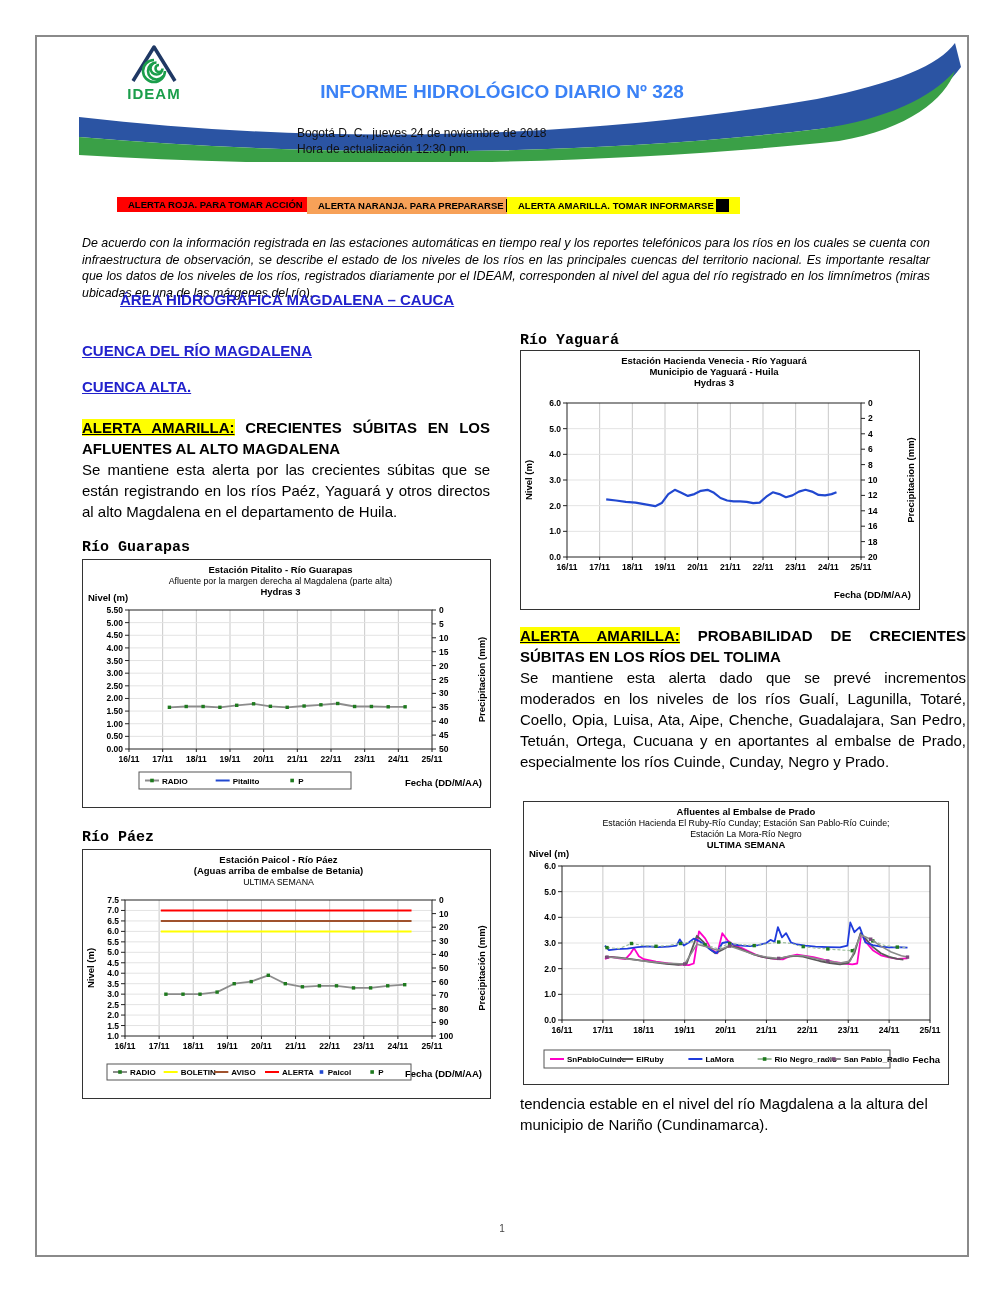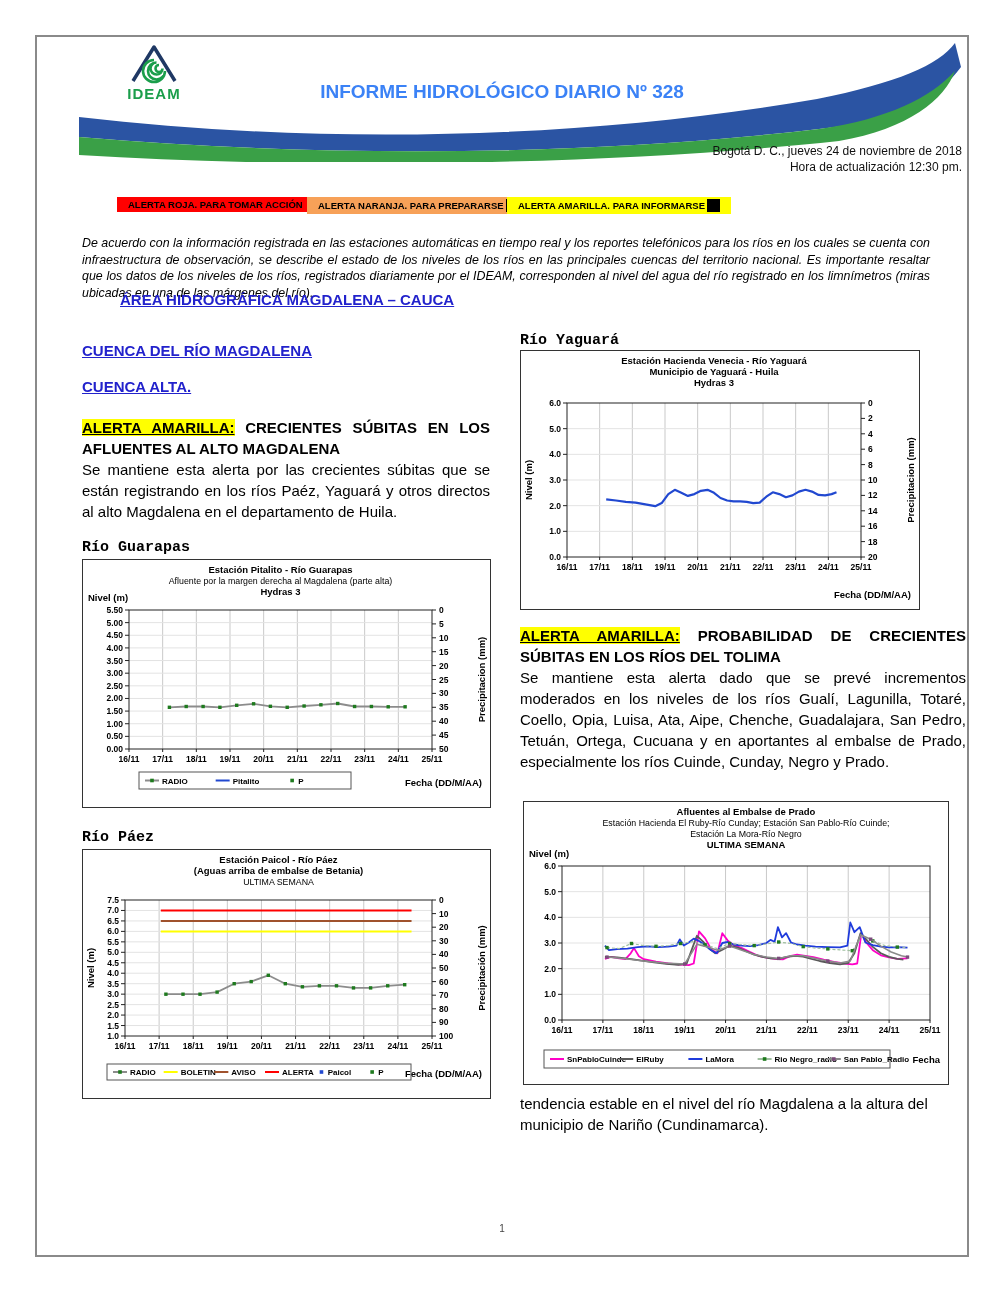--- a/index.html
+++ b/index.html
@@ -4,21 +4,21 @@
 <style>
   html,body{margin:0;padding:0;background:#ffffff;}
   body{width:1000px;height:1293px;position:relative;font-family:"Liberation Sans",sans-serif;color:#000;}
   #page{position:absolute;left:35px;top:35px;width:930px;height:1218px;border:2px solid #8a8a8a;background:#fff;}
   .abs{position:absolute;}
   
   .wave{position:absolute;left:0;top:0;pointer-events:none;}
   .logo-svg{position:absolute;left:82px;top:4px;}
   .logo-text{position:absolute;left:70px;top:48px;width:94px;text-align:center;font-weight:bold;font-size:15px;letter-spacing:1px;color:#1b9e4b;}
   .report-title{position:absolute;left:230px;top:44px;width:470px;text-align:center;font-size:19px;font-weight:bold;color:#3b82f6;}
-  .meta{position:absolute;left:260px;top:106px;width:665px;text-align:right;font-size:12px;line-height:16px;color:#111;}
+  .meta{position:absolute;left:260px;top:88px;width:665px;font-size:12px;line-height:16px;color:#111;}
   
   .chip{position:absolute;top:160px;font-size:9.5px;font-weight:bold;padding:2px 11px;white-space:nowrap;color:#000;}
   .chip-red{left:80px;background:#ff0000;}
   .chip-orange{left:270px;background:#f7a158;}
   .chip-yellow{left:470px;background:#ffff00;}
   .sq{display:inline-block;width:13px;height:13px;background:#000;vertical-align:-3px;margin-left:2px;}
   
   .intro{position:absolute;left:45px;top:186px;width:848px;font-size:12.4px;font-style:italic;line-height:16.5px;text-align:justify;}
   .h-blue{font-weight:bold;color:#2222cc;text-decoration:underline;font-size:15px;white-space:nowrap;}
   .area-h{left:83px;top:254px;}
@@ -57,21 +57,21 @@
 
   <div class="report-title">INFORME HIDROLÓGICO DIARIO Nº 328</div>
 
   <div class="meta">
     <div>Bogotá D. C., jueves 24 de noviembre de 2018</div>
     <div>Hora de actualización 12:30 pm.</div>
   </div>
 
   <span class="chip chip-red" style="background: rgb(255, 0, 0);"><span>ALERTA ROJA. PARA TOMAR ACCIÓN</span></span>
   <span class="chip chip-orange" style="background: rgb(247, 161, 88);"><span>ALERTA NARANJA. PARA PREPARARSE</span><span class="sq"></span></span>
-  <span class="chip chip-yellow" style="background: rgb(255, 255, 0);"><span>ALERTA AMARILLA. PARA INFORMARSE</span><span class="sq"></span></span>
+  <span class="chip chip-yellow" style="background: rgb(255, 255, 0);"><span>ALERTA AMARILLA. TOMAR INFORMARSE</span><span class="sq"></span></span>
 
   <p class="intro">De acuerdo con la información registrada en las estaciones automáticas en tiempo real y los reportes telefónicos para los ríos en los cuales se cuenta con infraestructura de observación, se describe el estado de los niveles de los ríos en las principales cuencas del territorio nacional. Es importante resaltar que los datos de los niveles de los ríos, registrados diariamente por el IDEAM, corresponden al nivel del agua del río registrado en los limnímetros (miras ubicadas en una de las márgenes del río).</p>
 
   <div class="abs h-blue area-h">ÁREA HIDROGRÁFICA MAGDALENA – CAUCA</div>
   <div class="abs h-blue cuenca-h">CUENCA DEL RÍO MAGDALENA</div>
   <div class="abs h-blue cuenca-alta-h">CUENCA ALTA.</div>
 
   <div class="abs col-block" style="left:45px;top:380px;width:408px;">
     <div class="alert-head">
       <span class="hl">ALERTA AMARILLA:</span>

